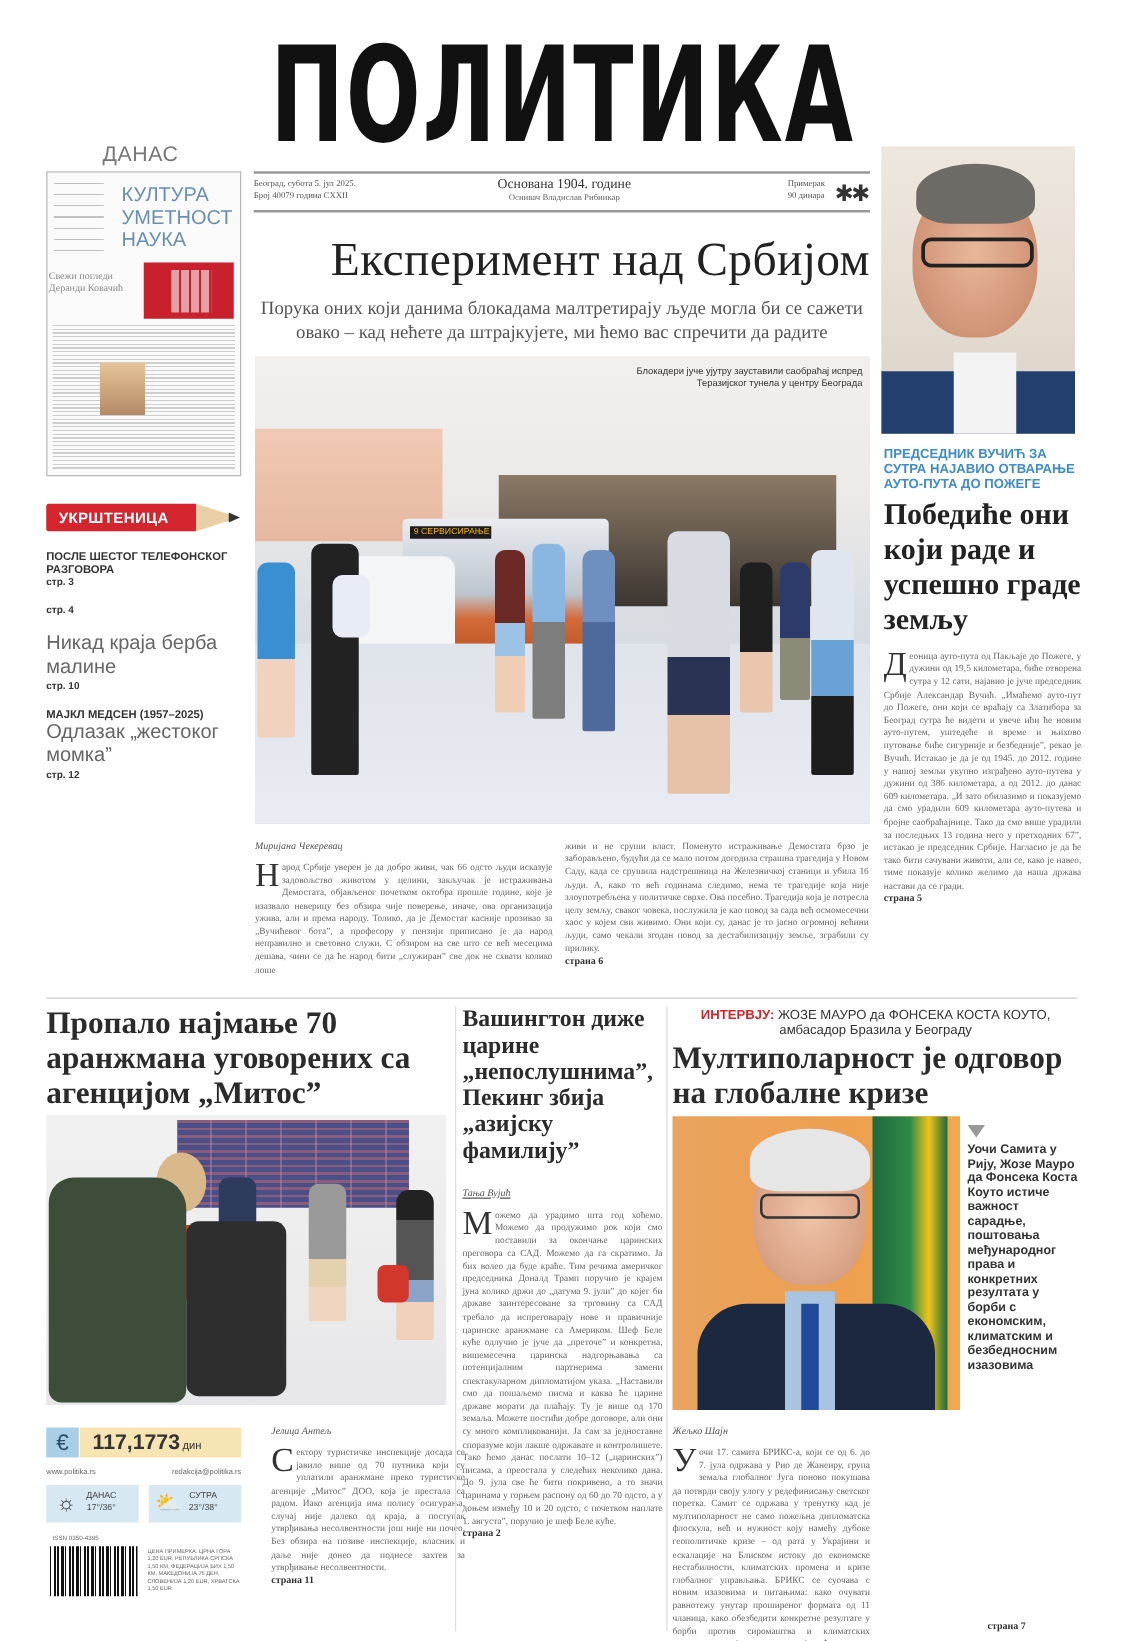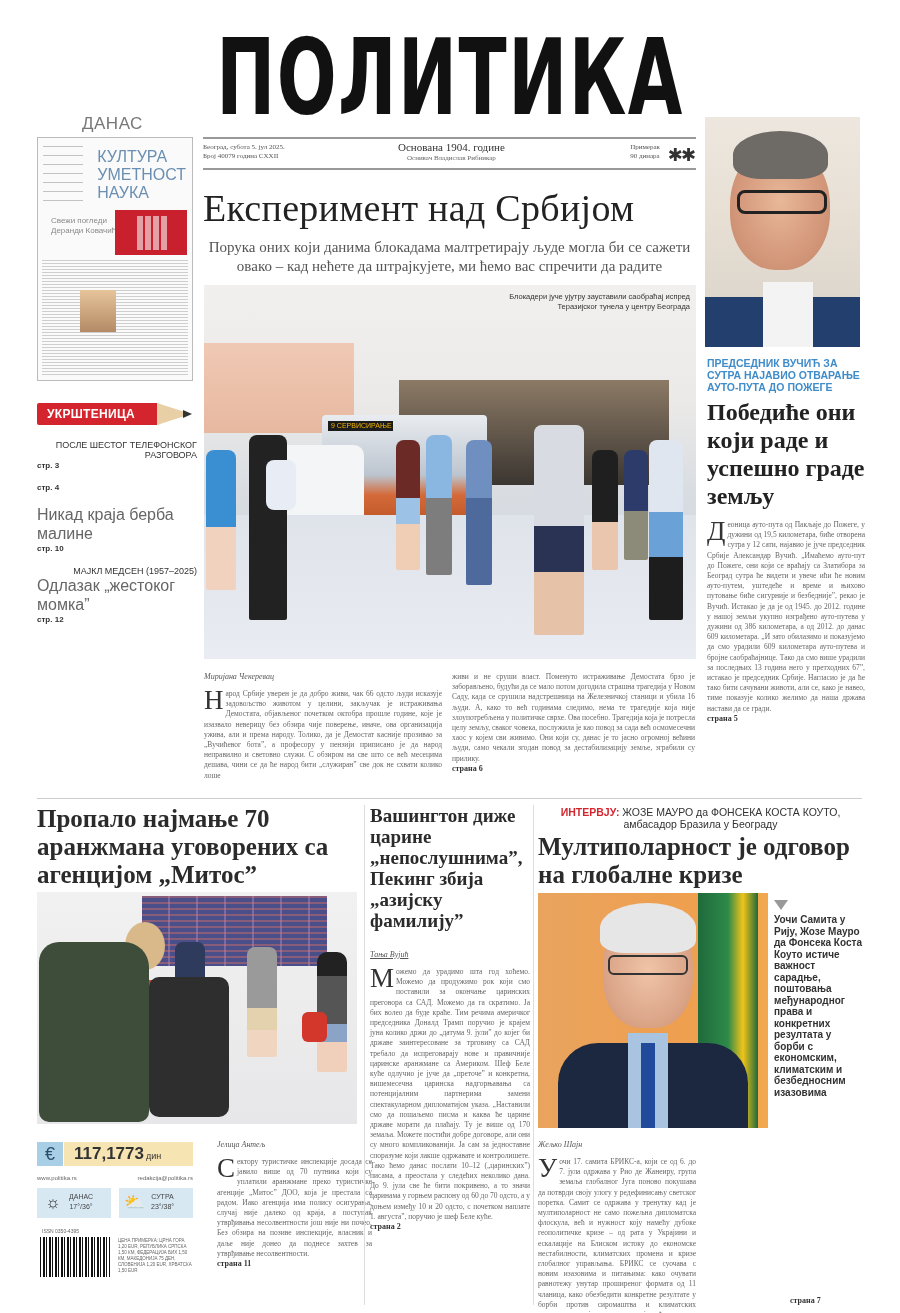--- a/index.html
+++ b/index.html
@@ -20,41 +20,41 @@
   .infobar .mid small { display:block; font-size:7px; color:#666; }
   .infobar .right { position:absolute; right:36px; top:4px; font-size: 7px; line-height: 9px; color:#555; }
   .infobar .stars { position:absolute; right:2px; top:5px; font-size: 18px; color:#333; letter-spacing:-2px; }
 
   
   .supp { left: 37px; top: 137px; width: 156px; height: 244px; border: 1px solid #bbb; background:#fafafa; }
   .supp .title { position:absolute; right:6px; top:10px; text-align:left; font-family:"Liberation Sans",sans-serif; font-size:16px; line-height:18px; color:#6a8fb2; }
   .supp .redimg { position:absolute; right:5px; top:72px; width:72px; height:45px; background:#c8202d; }
   .supp .redimg::after { content:""; position:absolute; left:22px; top:6px; width:32px; height:34px;
     background: repeating-linear-gradient(90deg, #f3e5e5 0 6px, transparent 6px 8px), #c8202d; opacity:0.65; }
-  .supp .sub { position:absolute; left:13px; top:78px; width:70px; font-family:Liberation Sans, sans-serif; font-size:8px; color:#8a8a8a; line-height:10px; }
+  .supp .sub { position:absolute; left:1px; top:78px; width:70px; font-family:Liberation Serif, serif; font-size:8px; color:#8a8a8a; line-height:10px; }
   .supp .lines { position:absolute; left:4px; right:4px; top:122px; height:116px;
     background: repeating-linear-gradient(180deg, #c9c9c9 0 1px, transparent 1px 3px); opacity:0.9; }
   .supp .portrait { position:absolute; left:42px; top:152px; width:36px; height:42px; background: linear-gradient(#e6c49a,#b48a66); }
   .supp .toc { position:absolute; left:5px; top:8px; width:40px; height:55px; background: repeating-linear-gradient(180deg, #aaa 0 1px, transparent 1px 9px); opacity:.7; }
 
   
   .pencil { left: 37px; top: 403px; width: 120px; height: 22px; background:#d4252e; color:#fff; font-family:"Liberation Sans",sans-serif;
      font-size: 12px; font-weight:bold; line-height:22px; padding-left:10px; letter-spacing:0.3px; border-radius: 2px 0 0 2px; }
   .pencil-tip { left: 157px; top: 403px; width: 0; height: 0; border-top: 11px solid transparent; border-bottom: 11px solid transparent; border-left: 34px solid #e9cfa6; }
   .pencil-lead { left: 183px; top: 410px; width: 0; height: 0; border-top: 4px solid transparent; border-bottom: 4px solid transparent; border-left: 9px solid #333; }
 
   
   .teasers { left: 37px; top: 440px; width: 160px; }
   .teaser { margin-bottom: 13px; }
-  .teaser .kicker { font-family:"Liberation Sans",sans-serif; font-size: 9px; font-weight:normal; color:#333; line-height: 10px; text-transform: uppercase; text-align: right; }
+  .teaser .kicker { font-family:"Liberation Sans",sans-serif; font-size: 9px; font-weight:bold; color:#333; line-height: 10px; text-transform: uppercase; }
   .teaser .head { font-family:"Liberation Sans",sans-serif; font-size: 16px; line-height: 19px; color:#666; }
   .teaser .page { font-family:"Liberation Sans",sans-serif; font-size: 8px; font-weight:bold; color:#333; margin-top:1px; }
 
   
-  .main-head { left: 203px; top: 186px; width: 493px; text-align:left; font-size: 38px; color:#222; letter-spacing: 0.3px; }
+  .main-head { left: 203px; top: 186px; width: 493px; text-align:right; font-size: 38px; color:#222; letter-spacing: 0.3px; }
   .main-deck { left: 203px; top: 238px; width: 493px; text-align:center; font-size: 15px; line-height: 19px; color:#555; }
   .main-photo { left: 204px; top: 285px; width: 492px; height: 374px; overflow:hidden;
     background: linear-gradient(180deg, #f2f0ee 0%, #eceae8 30%, #d9dde2 55%, #c9d2dc 100%); }
   .main-photo .wall { position:absolute; left:0; top:58px; width:150px; height:90px; background: linear-gradient(180deg,#f0c9b4,#e7b8a0); }
   .main-photo .tunnel { position:absolute; left:195px; top:95px; width:270px; height:105px; background: linear-gradient(180deg,#8c7a66,#3b3631); }
   .main-photo .bus { position:absolute; left:118px; top:130px; width:165px; height:100px; background: linear-gradient(180deg,#e9ecf0 0%, #bcc5cf 60%, #d46a3a 80%, #c45b2b 100%); border-radius:4px; }
   .main-photo .bus-sign { position:absolute; left:124px; top:136px; width:65px; height:10px; background:#1b1b1b; color:#f4b400; font-size:7px; font-family:"Liberation Sans",sans-serif; line-height:10px; padding-left:3px; }
   .main-photo .van { position:absolute; left:70px; top:160px; width:90px; height:95px; background:#f3f5f7; border-radius:10px 10px 4px 4px; }
   .main-photo .ground { position:absolute; left:0; top:230px; width:100%; height:144px; background: linear-gradient(180deg,#dfe3ea,#e9ecf2); }
   .person { position:absolute; border-radius: 8px 8px 2px 2px; }

